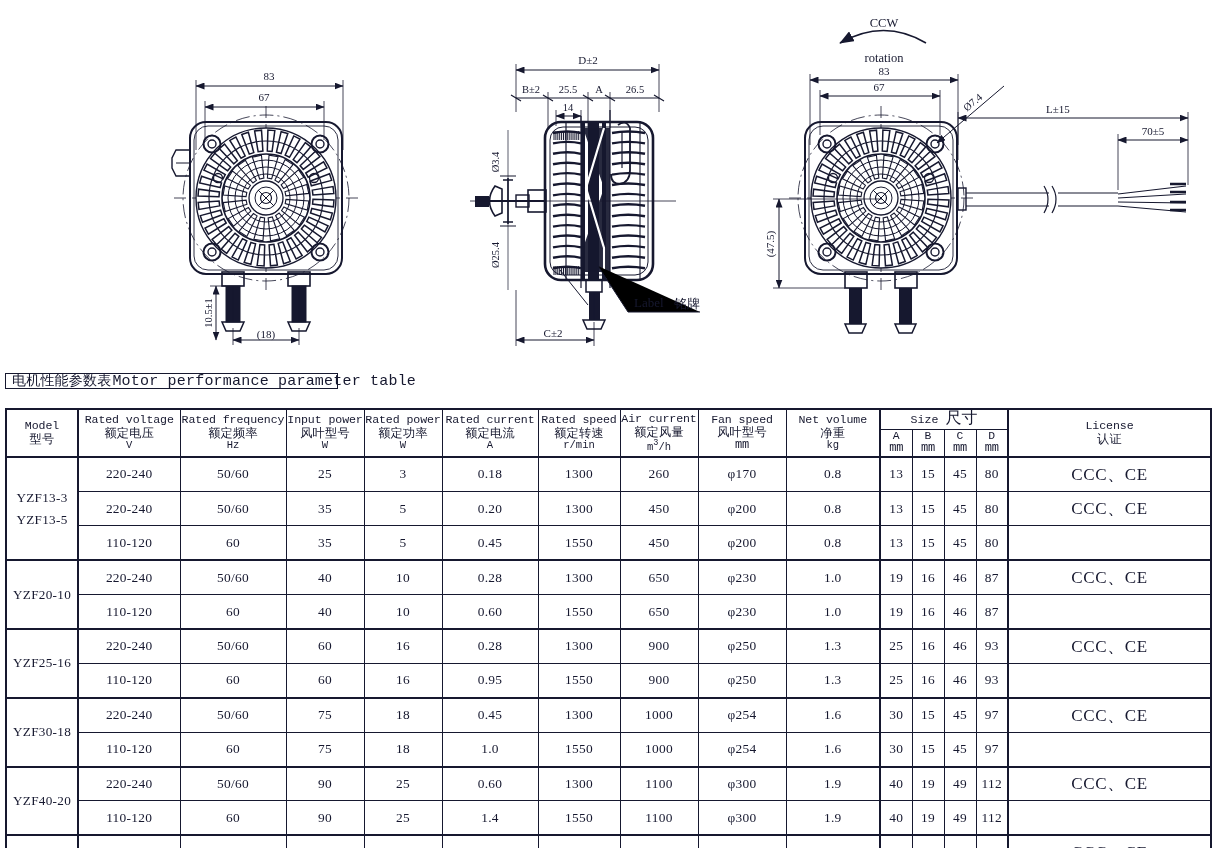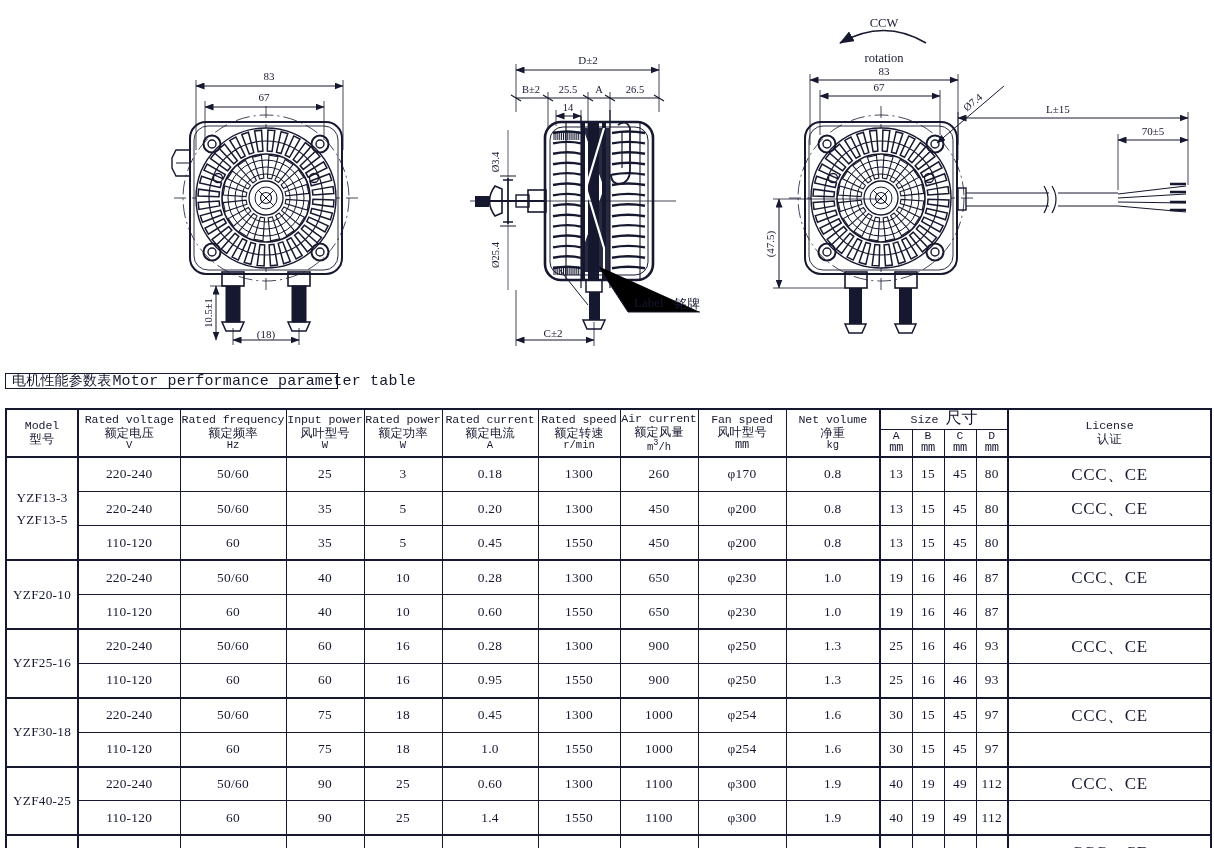--- a/index.html
+++ b/index.html
@@ -826,21 +826,21 @@
           <td class="">φ254</td>
           <td class="col-thick">1.6</td>
           <td class="col-thick-l">30</td>
           <td class="">15</td>
           <td class="">45</td>
           <td class="col-thick">97</td>
           <td class="lic"></td>
         </tr>
         <tr>
           <td class="model col-thick grp-top" rowspan="2">
-            <div>YZF40-25</div>
+            <div>YZF40-20</div>
           </td>
           <td class="grp-top">220-240</td>
           <td class="grp-top">50/60</td>
           <td class="grp-top">90</td>
           <td class="grp-top">25</td>
           <td class="grp-top">0.60</td>
           <td class="grp-top">1300</td>
           <td class="grp-top">1100</td>
           <td class="grp-top">φ300</td>
           <td class="grp-top col-thick">1.9</td>

